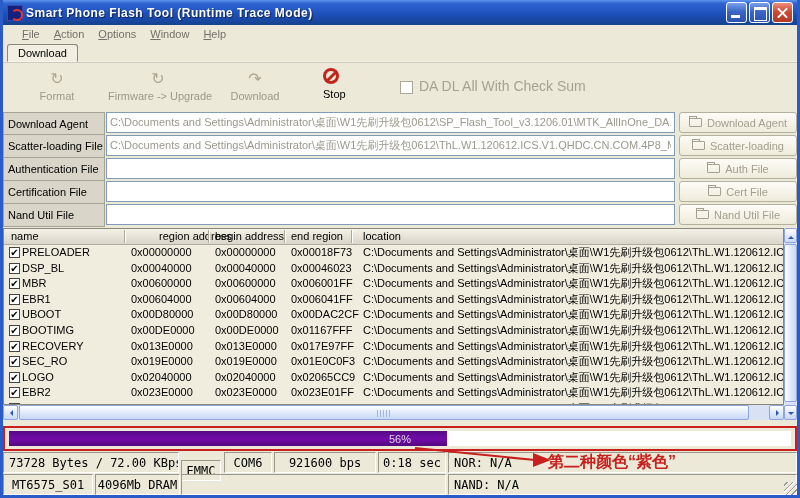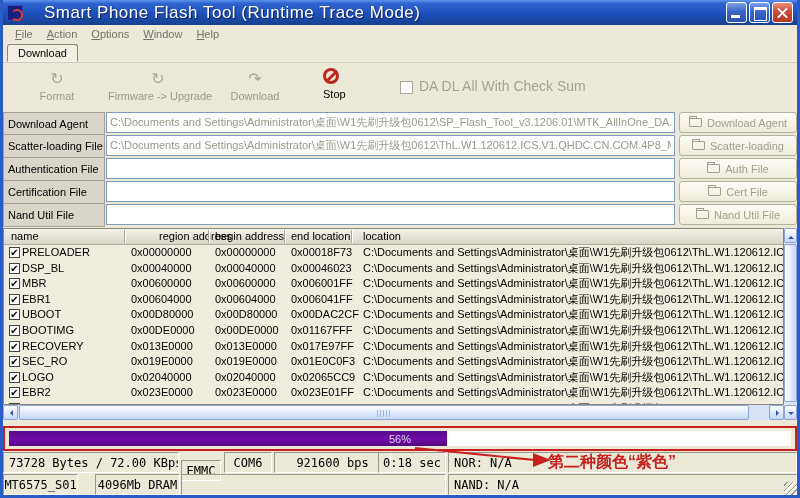--- a/index.html
+++ b/index.html
@@ -14,35 +14,35 @@
 
   
   .titlebar{
     position:absolute; left:0; top:0; width:794px; height:25px;
     background:linear-gradient(180deg,#5E94EE 0%, #2E64D0 14%, #1E50BC 55%, #16418F 100%);
     display:flex; align-items:center; padding:0 4px;
   }
   .app-icon{ width:16px; height:16px; background:#16207E; border:1px solid #3A48B0; position:relative; flex:0 0 auto; }
   .app-icon::after{ content:""; position:absolute; left:3px; top:3px; width:8px; height:8px;
     border:2px solid #E23B2E; border-radius:50%; border-left-color:transparent; }
-  .title-text{ color:#fff; font-weight:normal; font-size:17px; margin-left:21px;
+  .title-text{ color:#fff; font-weight:bold; font-size:12px; margin-left:3px;
     text-shadow:1px 1px 1px rgba(0,0,20,.6); letter-spacing:.5px; white-space:nowrap; }
   .tb-btns{ margin-left:auto; display:flex; gap:2px; }
   .tb-btn{ width:21px; height:21px; border:1px solid #fff; border-radius:3px; position:relative;
     background:linear-gradient(180deg,#7AA0E8,#3A66C8 45%,#2A52B0); }
   .tb-btn.close{ background:linear-gradient(180deg,#E8917D,#CE4A33 45%,#B03A26); }
   .tb-btn.min::after{ content:""; position:absolute; left:4px; bottom:4px; width:9px; height:3px; background:#fff; }
   .tb-btn.max::after{ content:""; position:absolute; left:4px; top:4px; width:11px; height:10px;
     border:1px solid #fff; border-top-width:3px; }
   .tb-btn.close::before,.tb-btn.close::after{ content:""; position:absolute; left:3px; top:9px; width:13px; height:2px; background:#fff; }
   .tb-btn.close::before{ transform:rotate(45deg);} .tb-btn.close::after{ transform:rotate(-45deg);}
 
   
   .menubar{ position:absolute; left:0; top:25px; width:794px; height:18px;
-    display:flex; align-items:center; padding-left:5px; font-size:11px; color:#73716A; }
+    display:flex; align-items:center; padding-left:12px; font-size:11px; color:#73716A; }
   .menu-item{ padding:2px 7px; }
   .menu-item::first-letter{ text-decoration:underline; }
 
   
   .tabrow{ position:absolute; left:0; top:43px; width:794px; height:19px; }
   .tab{ position:absolute; left:4px; top:1px; height:18px; padding:2px 10px 0 10px; font-size:11px;
     background:#F2EFE2; border:1px solid #8A887B; border-bottom:none; border-radius:3px 3px 0 0; color:#000; }
   .tabpage-top{ position:absolute; left:0; top:61px; width:794px; height:2px;
     border-top:1px solid #fff; background:#9a968a; opacity:.35;}
 
@@ -218,21 +218,21 @@
       <span class="folder-ico"></span>
         <span>Nand Util File</span>
     </div>
   </div>
 
   <div class="ptable">
     <div class="thead">
       <span class="hc" style="left:7px;">name</span>
       <span class="hc" style="left:127px;margin-left:28px;">region address</span>
       <span class="hc" style="left:211px;">begin address</span>
-      <span class="hc" style="left:287px;">end location</span>
+      <span class="hc" style="left:287px;">end region</span>
       <span class="hc" style="left:359px;">location</span>
       <span class="hsep" style="left:120px;"></span>
       <span class="hsep" style="left:204px;"></span>
       <span class="hsep" style="left:280px;"></span>
       <span class="hsep" style="left:347px;"></span>
     </div>
     <div class="tbody">
         <div class="trow">
       <span class="cb"></span>
       <span class="c c-name">PRELOADER</span>
@@ -347,27 +347,27 @@
     <div class="progress-track">
       <div class="progress-fill" style="width: 56%; background: linear-gradient(rgb(86, 9, 132) 0%, rgb(110, 11, 165) 45%, rgb(110, 11, 165) 60%, rgb(82, 7, 124) 100%);"></div>
       <div class="progress-label">56%</div>
     </div>
   </div>
 
   <div>
     <div class="scell pad" style="left:0;   top:452px; width:176px;">73728 Bytes / 72.00 KBps</div>
     <div class="scell ctr" style="left:178px; top:460px; width:40px;">EMMC</div>
     <div class="scell ctr" style="left:221px; top:452px; width:48px;">COM6</div>
-    <div class="scell ctr" style="left:271px; top:452px; width:117px;">921600 bps</div>
+    <div class="scell ctr" style="left:271px; top:452px; width:102px;">921600 bps</div>
     <div class="scell ctr" style="left:375px; top:452px; width:68px;">0:18 sec</div>
     <div class="scell pad" style="left:445px; top:452px; width:349px;">NOR: N/A</div>
   </div>
 
   <div>
-    <div class="scell ctr" style="left:0;    top:474px; width:75px;">MT6575_S01</div>
+    <div class="scell ctr" style="left:0;    top:474px; width:90px;">MT6575_S01</div>
     <div class="scell ctr" style="left:92px;  top:474px; width:85px;">4096Mb DRAM</div>
     <div class="scell" style="left:178px; top:474px; width:265px;"></div>
     <div class="scell pad" style="left:445px; top:474px; width:349px;">NAND: N/A</div>
     <div class="resize-grip"></div>
   </div>
 
   <svg class="annot-arrow" viewBox="0 0 150 26">
     <line x1="2" y1="4" x2="122" y2="16" stroke="#C8201E" stroke-width="2.2"></line>
     <polygon points="120,9 120,23 138,16" fill="#C8201E"></polygon>
   </svg>

